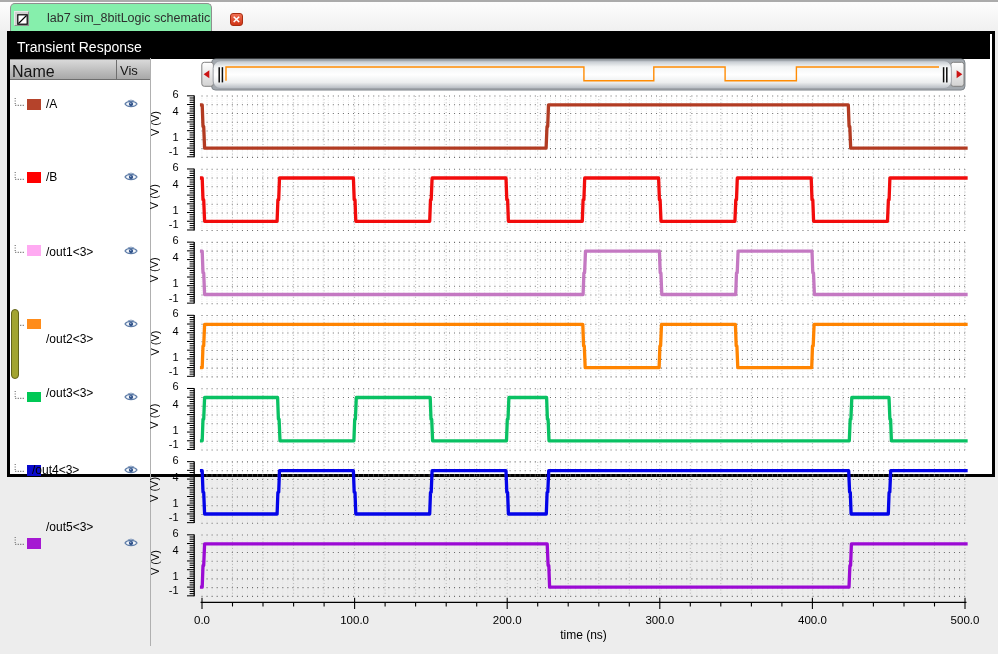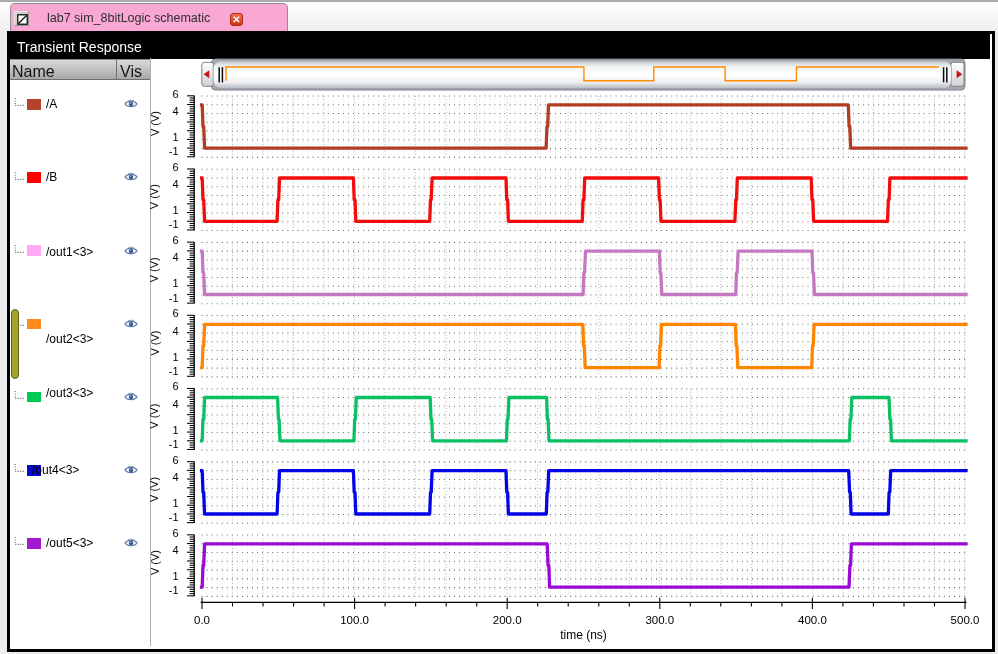--- a/index.html
+++ b/index.html
@@ -1,35 +1,35 @@
 <!DOCTYPE html>
 <html><head><meta charset="utf-8">
 <style>
 html,body{margin:0;padding:0;width:998px;height:654px;overflow:hidden;
  font-family:"Liberation Sans",sans-serif;background:#ededed}
 *{box-sizing:border-box;-webkit-font-smoothing:antialiased}
 .abs{position:absolute}
 #topbar{position:absolute;left:0;top:0;width:998px;height:31px;
  background:linear-gradient(#fdfdfd,#f0f0f0);border-top:2px solid #ababab}
-#tab{position:absolute;left:10px;top:3px;width:278px;height:28px;background:#f9a8d4;
+#tab{position:absolute;left:10px;top:3px;width:202px;height:28px;background:#86efac;
  border:1px solid #8f8f8f;border-bottom:none;border-radius:5px 5px 0 0}
 #tabicon{position:absolute;left:3px;top:7px;width:15px;height:15px;background:#cfcfcf;
  border:1px solid #e6e6e6;border-right-color:#909090;border-bottom-color:#909090}
 #tabtxt{position:absolute;left:36px;top:7px;font-size:12.5px;color:#2e2e2e;white-space:pre}
 #tabx{position:absolute;left:219px;top:9px;width:13px;height:13px;border-radius:3px;
  background:linear-gradient(#f07054,#d03416);border:1px solid #a82d10;
  color:#fff;font-size:10px;font-weight:bold;text-align:center;line-height:11.5px}
-#win{position:absolute;left:7px;top:31px;width:988px;height:621px;background:#fff;
+#win{position:absolute;left:7px;top:31px;width:988px;height:446px;background:#fff;
  border:3px solid #000}
 #tbar{position:absolute;left:0px;top:0px;width:980px;height:25px;background:#000}
 #tbar span{position:absolute;left:7px;top:5px;color:#fff;font-size:14px}
 #hdr{position:absolute;left:0px;top:25px;width:140px;height:21px;
  background:linear-gradient(#d9d9d9,#a8a8a8);border-bottom:1px solid #6e6e6e;border-top:1px solid #8d8d8d}
 #hdr .c1{position:absolute;left:2px;top:3px;font-size:16px;color:#151515}
-#hdr .c2{position:absolute;left:110px;top:3px;font-size:16px;color:#151515}
+#hdr .c2{position:absolute;left:110px;top:3px;font-size:13px;color:#151515}
 #hdr .sep{position:absolute;left:106px;top:0;width:1px;height:20px;background:#6e6e6e}
 #vline{position:absolute;left:150px;top:58px;width:1px;height:588px;background:#b0b0b0}
 .sw{position:absolute;width:14px;height:10.5px}
 .nm{position:absolute;font-size:12px;color:#000}
 .tree,.eye{position:absolute}
 #olive{position:absolute;left:11px;top:309px;width:8px;height:70px;background:#a2a430;
  border:1.5px solid #63641a;border-radius:5px}
 </style></head>
 <body>
 <div id="topbar"></div>
@@ -123,21 +123,21 @@
 <path d="M0.9,5 C3.3,1.5 10.7,1.5 13.1,5 C10.7,8.5 3.3,8.5 0.9,5 Z" fill="#f4f7fb" stroke="#5b7aa6" stroke-width="1.05"></path>
 <ellipse cx="7" cy="5.1" rx="2.15" ry="2.1" fill="#30528a"></ellipse>
 <ellipse cx="6.6" cy="4.4" rx="0.8" ry="0.7" fill="#92abcd"></ellipse>
 <path d="M3.8,1.9 Q7,0.3 10.2,1.9" fill="none" stroke="#7e96ba" stroke-width="0.9"></path>
   </svg>
 <svg class="tree" style="left:13px;top:537.3px" width="13" height="9" viewBox="0 0 13 9">
 <line x1="2.2" y1="0" x2="2.2" y2="7.4" stroke="#6e6e6e" stroke-width="1.1" stroke-dasharray="1.1 1.4"></line>
 <line x1="2.2" y1="7.4" x2="11.5" y2="7.4" stroke="#6e6e6e" stroke-width="1.1" stroke-dasharray="1.1 1.4"></line>
   </svg>
 <div class="sw" style="left:26.5px;top:538.1px;background:#a518d2"></div>
-<div class="nm" style="left:46px;top:536.0px">/out5&lt;3&gt;</div>
+<div class="nm" style="left:46px;top:520px">/out5&lt;3&gt;</div>
 <svg class="eye" style="left:123.5px;top:538.2px" width="14" height="10" viewBox="0 0 14 10">
 <path d="M0.9,5 C3.3,1.5 10.7,1.5 13.1,5 C10.7,8.5 3.3,8.5 0.9,5 Z" fill="#f4f7fb" stroke="#5b7aa6" stroke-width="1.05"></path>
 <ellipse cx="7" cy="5.1" rx="2.15" ry="2.1" fill="#30528a"></ellipse>
 <ellipse cx="6.6" cy="4.4" rx="0.8" ry="0.7" fill="#92abcd"></ellipse>
 <path d="M3.8,1.9 Q7,0.3 10.2,1.9" fill="none" stroke="#7e96ba" stroke-width="0.9"></path>
   </svg>
 <div id="vline"></div>
 <div id="olive"></div>
 <svg class="abs" style="left:150px;top:58px" width="845" height="594" viewBox="150 58 845 594">
 <defs>

